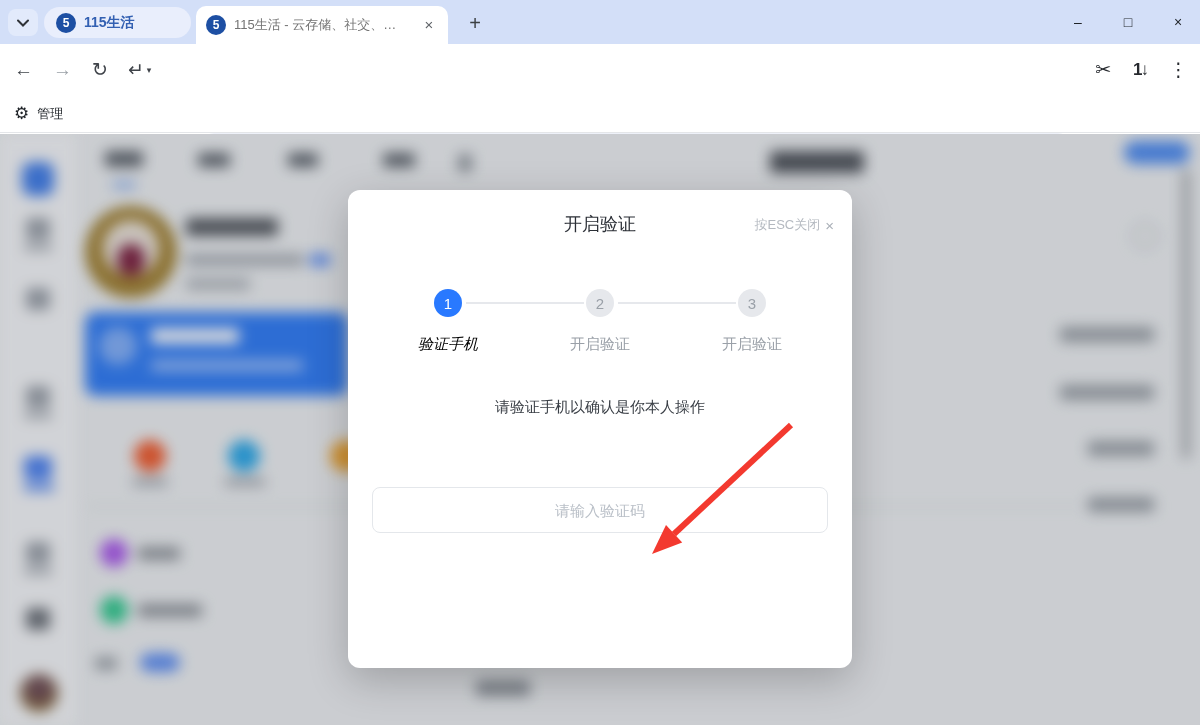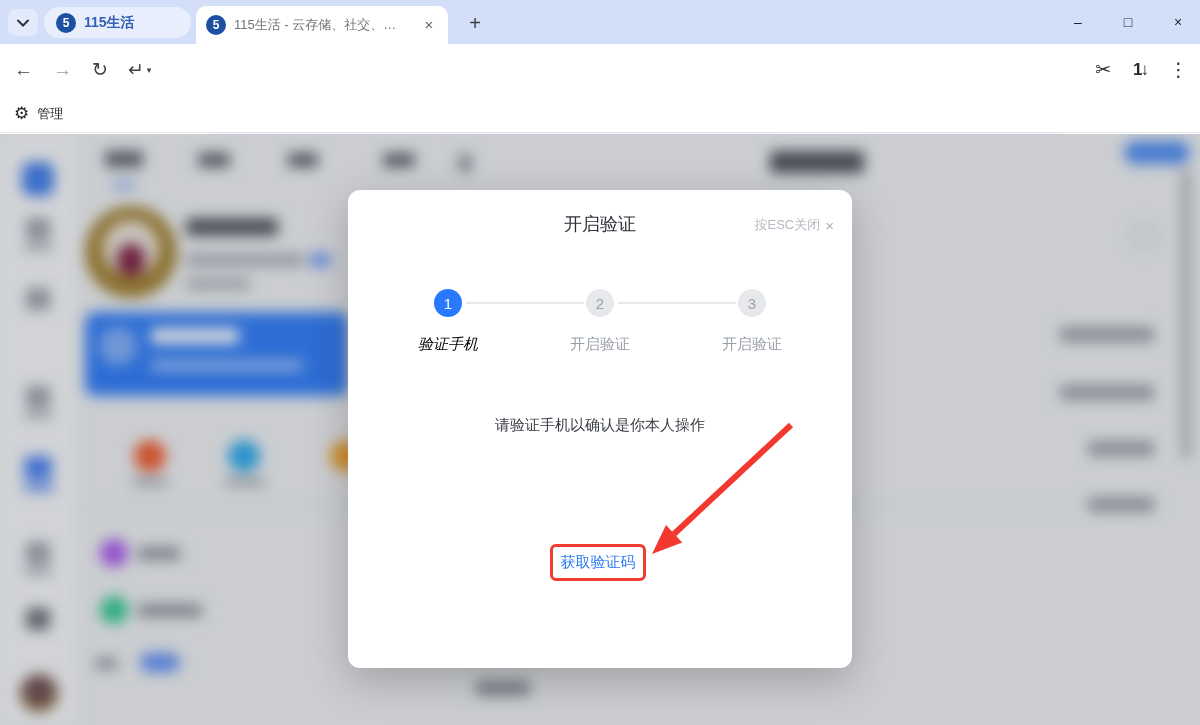--- a/index.html
+++ b/index.html
@@ -66,21 +66,21 @@
   .line1 { left:118px; width:118px; }
   .line2 { left:270px; width:118px; }
   .step { position:absolute; top:0; transform:translateX(-50%); text-align:center; }
   .s1 { left:100px; } .s2 { left:252px; } .s3 { left:404px; }
   .step-circle { width:28px; height:28px; border-radius:50%; background:#e6e8ec; color:#9aa0a8;
     font-size:15px; display:flex; align-items:center; justify-content:center; margin:0 auto; }
   .step-circle.active { background:#2979ff; color:#fff; }
   .step-label { margin-top:18px; font-size:15px; color:#9aa0a8; white-space:nowrap; }
   .step-label.active { color:#000000;font-style:italic; }
 
-  .subtitle { position:absolute; left:0; right:0; top:208px; text-align:center; font-size:15px; color:#3a3f46;margin-top:18px; }
+  .subtitle { position:absolute; left:0; right:0; top:208px; text-align:center; font-size:15px; color:#3a3f46; }
   .send-line { position:absolute; left:24px; top:249px; font-size:15px; color:#3a3f46; }
   .phone { color:#ff7d1f; }
   .code-input { position:absolute; left:24px; top:297px; width:456px; height:46px; border:1px solid #e4e7eb;
     border-radius:8px; text-align:center; font-size:15px; color:#333; outline:none; background:#fff; }
   .code-input::placeholder { color:#b9bfc7; }
   .getcode-box { position:absolute; left:202px; top:354px; width:96px; height:37px;
     border:3px solid #f23b33; border-radius:6px; display:flex; align-items:center; justify-content:center; z-index:7; }
   .getcode-link { font-size:15px; color:#2e7bf7; cursor:pointer; white-space:nowrap; }
   .next-btn { position:absolute; left:24px; top:408px; width:456px; height:48px; border:none; border-radius:8px;
     background:#e9ebef; color:#b6bac1; font-size:16px; font-family:inherit; }
@@ -243,23 +243,21 @@
     </div>
     <div class="step s3">
       <div class="step-circle">3</div>
       <div class="step-label">开启验证</div>
     </div>
   </div>
 
   <div class="subtitle">请验证手机以确认是你本人操作</div>
 
 
-
-  <div class="getcode-box">
-    <span class="getcode-link">获取验证码</span>
-  </div>
+  <input class="code-input" type="text" placeholder="请输入验证码" style="">
+
 
 </div>
 
 <svg class="arrow-overlay" viewBox="0 0 1200 725">
   <line x1="791" y1="425" x2="674" y2="534" stroke="#f3392f" stroke-width="6"></line>
   <polygon points="652,554 666,524.9 682.2,542.5" fill="#f3392f"></polygon>
 </svg>
 
 </body></html>

